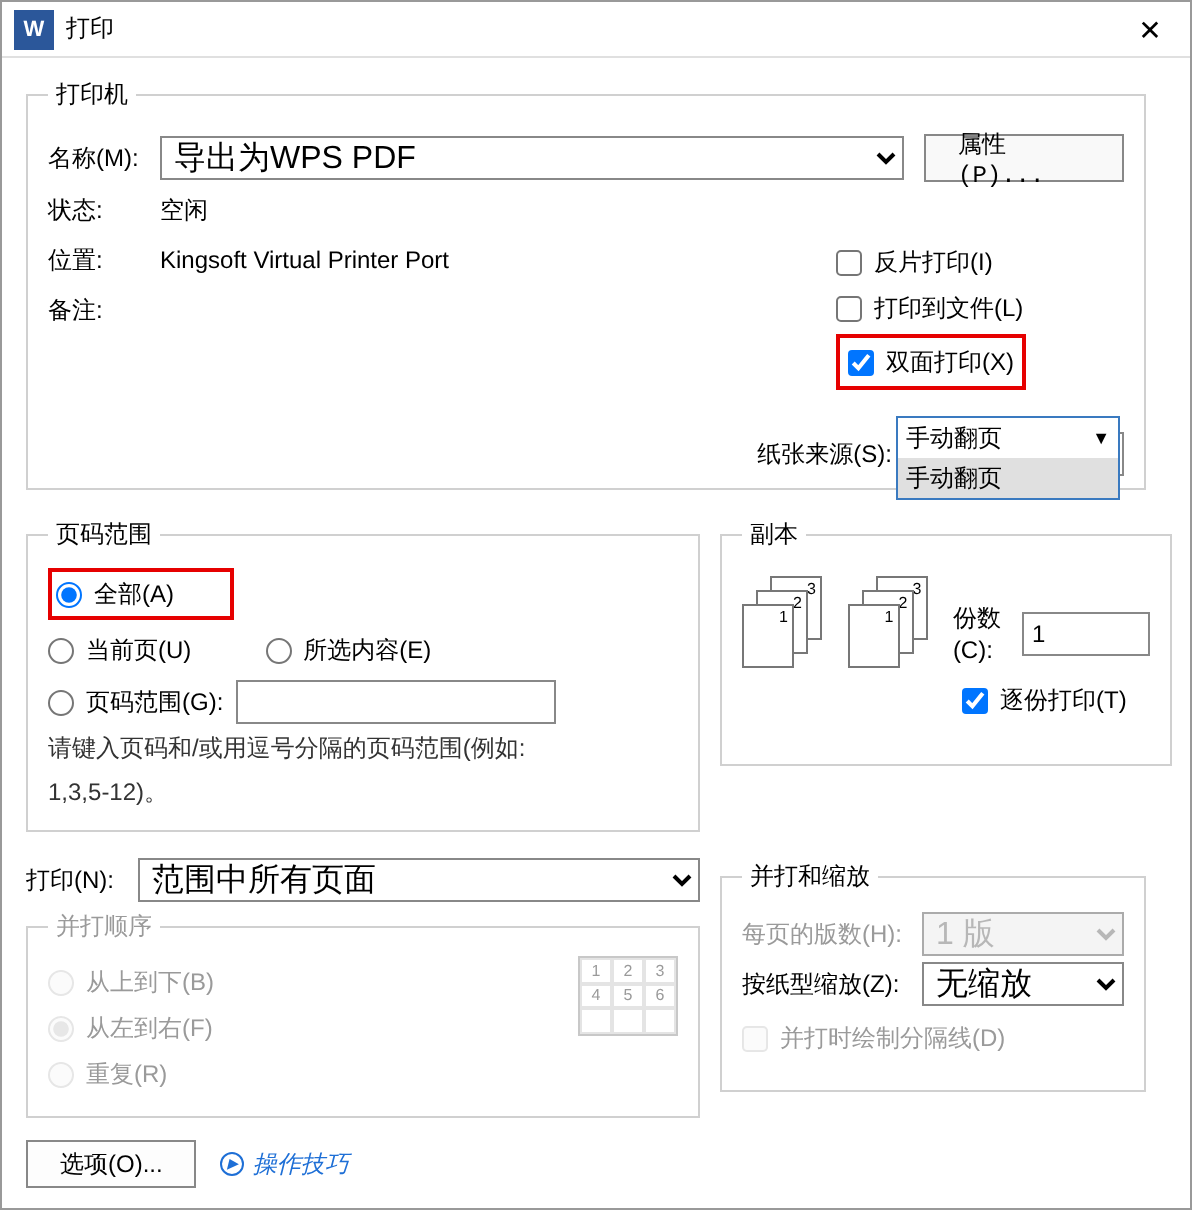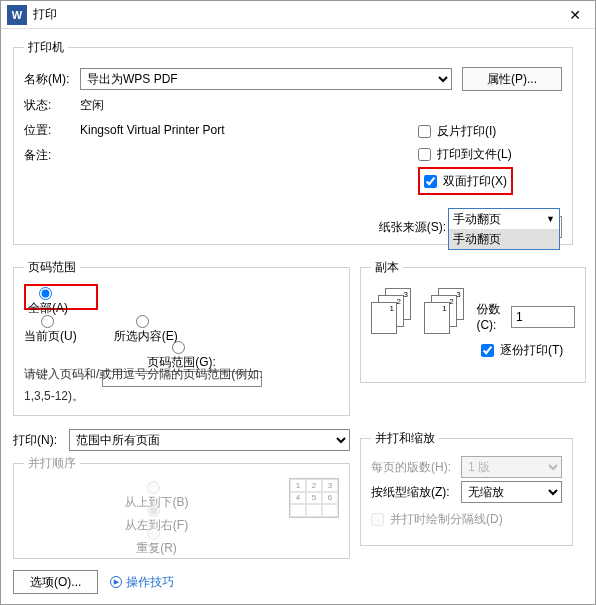--- a/index.html
+++ b/index.html
@@ -9,48 +9,48 @@
   .titlebar .icon { width: 20px; height: 20px; margin: 0 6px; background: #2b579a; color: #fff; display: flex; align-items: center; justify-content: center; font-weight: bold; font-size: 11px; }
   .titlebar .title { flex: 0 0 auto; }
   .titlebar .spacer { flex: 1; }
   .titlebar .close { width: 40px; text-align: center; font-size: 14px; cursor: default; }
   .content { padding: 6px 22px 12px 12px; }
   fieldset { border: 1px solid #d0d0d0; margin: 4px 0 10px 0; padding: 8px 10px 10px 10px; }
   fieldset.thin { padding: 6px 10px 8px 10px; }
   legend { padding: 0 4px; }
   .row { display: flex; align-items: center; margin: 3px 0; min-height: 22px; }
   .lbl { width: 56px; flex: none; }
-  select, input[type=text] { border: 1px solid #888; height: 22px; font-size: 12px; padding: 0 4px; background: #fff; }
+  select, input[type=text] { border: 1px solid #888; height: 22px; font-size: 16px; padding: 0 4px; background: #fff; }
   select { padding: 0 2px; }
   .btn { height: 24px; border: 1px solid #888; background: #f9f9f9; padding: 0 16px; cursor: default; display: inline-flex; align-items: center; justify-content: center; }
   .btn.raised { background: #fdfdfd; }
   .checks { position: absolute; right: 24px; top: 62px; width: 130px; }
   .ck { display: flex; align-items: center; margin: 3px 0; height: 20px; }
   .ck input { margin: 0 6px 0 0; }
   .hlred { border: 2px solid #e60000; padding: 2px 4px; }
   .duplex-dd { position: absolute; right: 12px; top: 152px; width: 112px; border: 1px solid #3a7ac0; background: #fff; z-index: 10; }
   .duplex-dd .sel { background: #fff; display: flex; align-items: center; height: 20px; padding: 0 4px; justify-content: space-between; }
   .duplex-dd .sel .arrow { font-size: 9px; }
   .duplex-dd .opt { background: #e0e0e0; height: 20px; display: flex; align-items: center; padding: 0 4px; }
   .paper-src { display: flex; align-items: center; justify-content: flex-end; margin-top: 50px; margin-bottom: 0; }
   .cols { display: flex; gap: 10px; }
   .col-left { flex: 1; }
   .col-right { width: 213px; flex: none; }
-  .radio-row { display: flex; align-items: center; margin: 3px 0; height: 20px; flex-direction: column; }
+  .radio-row { display: flex; align-items: center; margin: 3px 0; height: 20px; }
   .radio-row input { margin: 0 6px 0 0; }
   .hint { color: #333; line-height: 1.5; margin-top: 4px; }
   .copies-ill { display: flex; gap: 14px; align-items: flex-end; margin: 4px 0 8px 0; }
   .stack { position: relative; width: 44px; height: 44px; }
   .page { position: absolute; width: 26px; height: 32px; border: 1px solid #777; background: #fff; font-size: 8px; padding: 1px 2px; text-align: right; }
   .disabled, .disabled * { color: #9a9a9a !important; }
   .disabled input[type=radio], .disabled input[type=checkbox] { opacity: 0.55; }
   .keypad { border: 1px solid #c8c8c8; width: 50px; height: 40px; display: grid; grid-template-columns: repeat(3,1fr); grid-template-rows: repeat(3,1fr); margin-left: auto; }
   .keypad div { border: 1px solid #e4e4e4; font-size: 8px; display: flex; align-items: center; justify-content: center; color: #aaa; }
   .bottom { position: absolute; left: 12px; bottom: 10px; display: flex; align-items: center; gap: 12px; }
-  .tiplink { color: #1e6fd6; display: flex; align-items: center; gap: 4px; }
+  .tiplink { color: #1e6fd6; display: flex; align-items: center; gap: 4px; font-style: italic; }
   .circ { border: 1.5px solid #1e6fd6; border-radius: 50%; width: 12px; height: 12px; display: flex; align-items: center; justify-content: center; font-size: 7px; color: #1e6fd6; }
   input[type=number] { border: 1px solid #888; height: 22px; font-size: 12px; padding: 0 4px; width: 64px; }
 </style>
 </head>
 <body>
 
 <div class="window">
   <div class="titlebar">
     <div class="icon">W</div>
     <div class="title">打印</div>
@@ -61,21 +61,21 @@
   <div class="content">
 
     <fieldset style="position:relative; padding-bottom:6px;">
       <legend>打印机</legend>
 
       <div class="row">
         <span class="lbl">名称(M):</span>
         <select style="flex:1; margin-right:10px;">
           <option>导出为WPS PDF</option>
         </select>
-        <span class="btn" style="width:100px;">属性(P)...</span>
+        <span class="btn" style="width:100px;font-family:Liberation Mono, monospace;">属性(P)...</span>
       </div>
 
       <div class="row">
           <span class="lbl">状态:</span>
           <span>空闲</span>
         </div>
       <div class="row">
           <span class="lbl">位置:</span>
           <span>Kingsoft Virtual Printer Port</span>
         </div>

